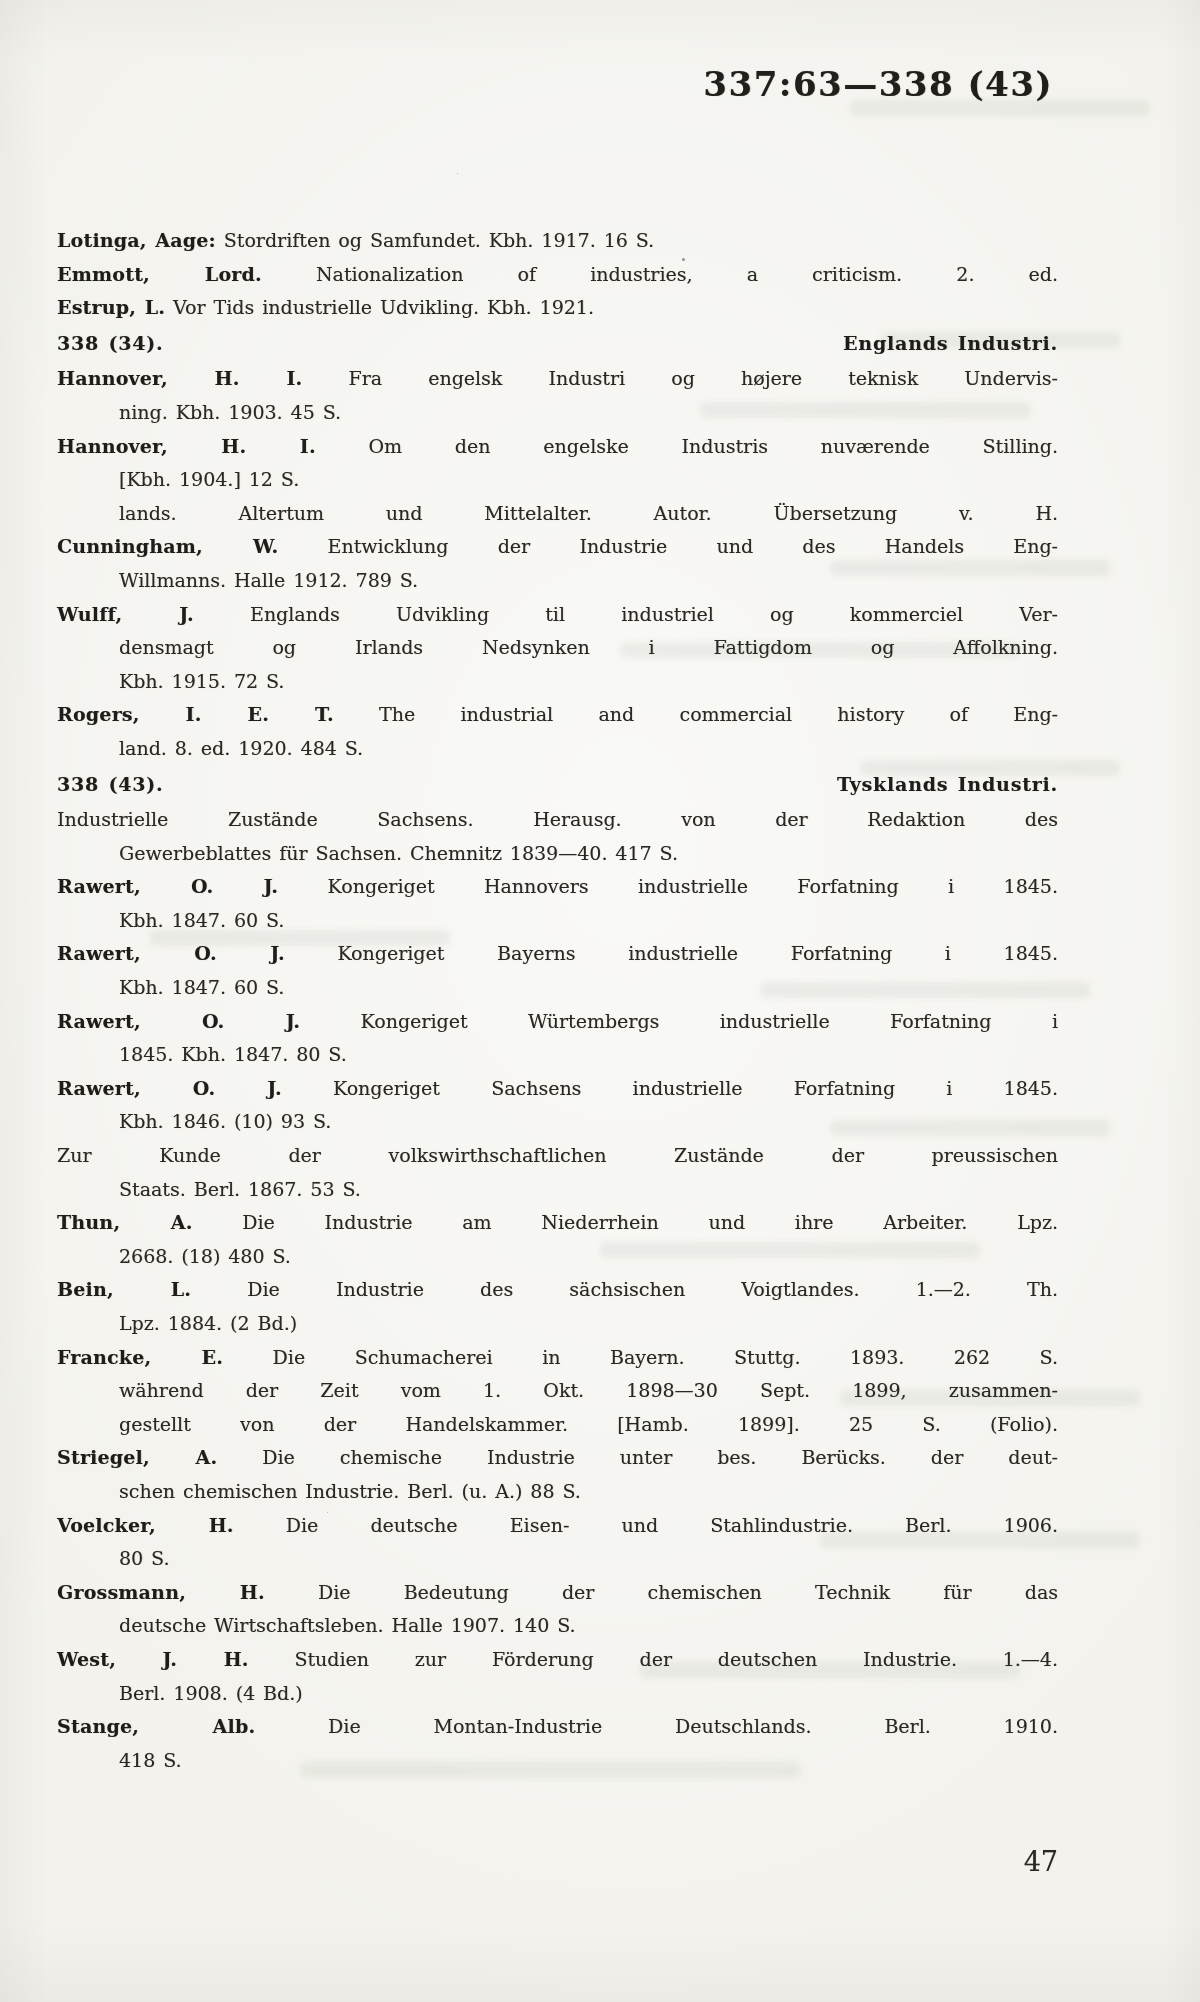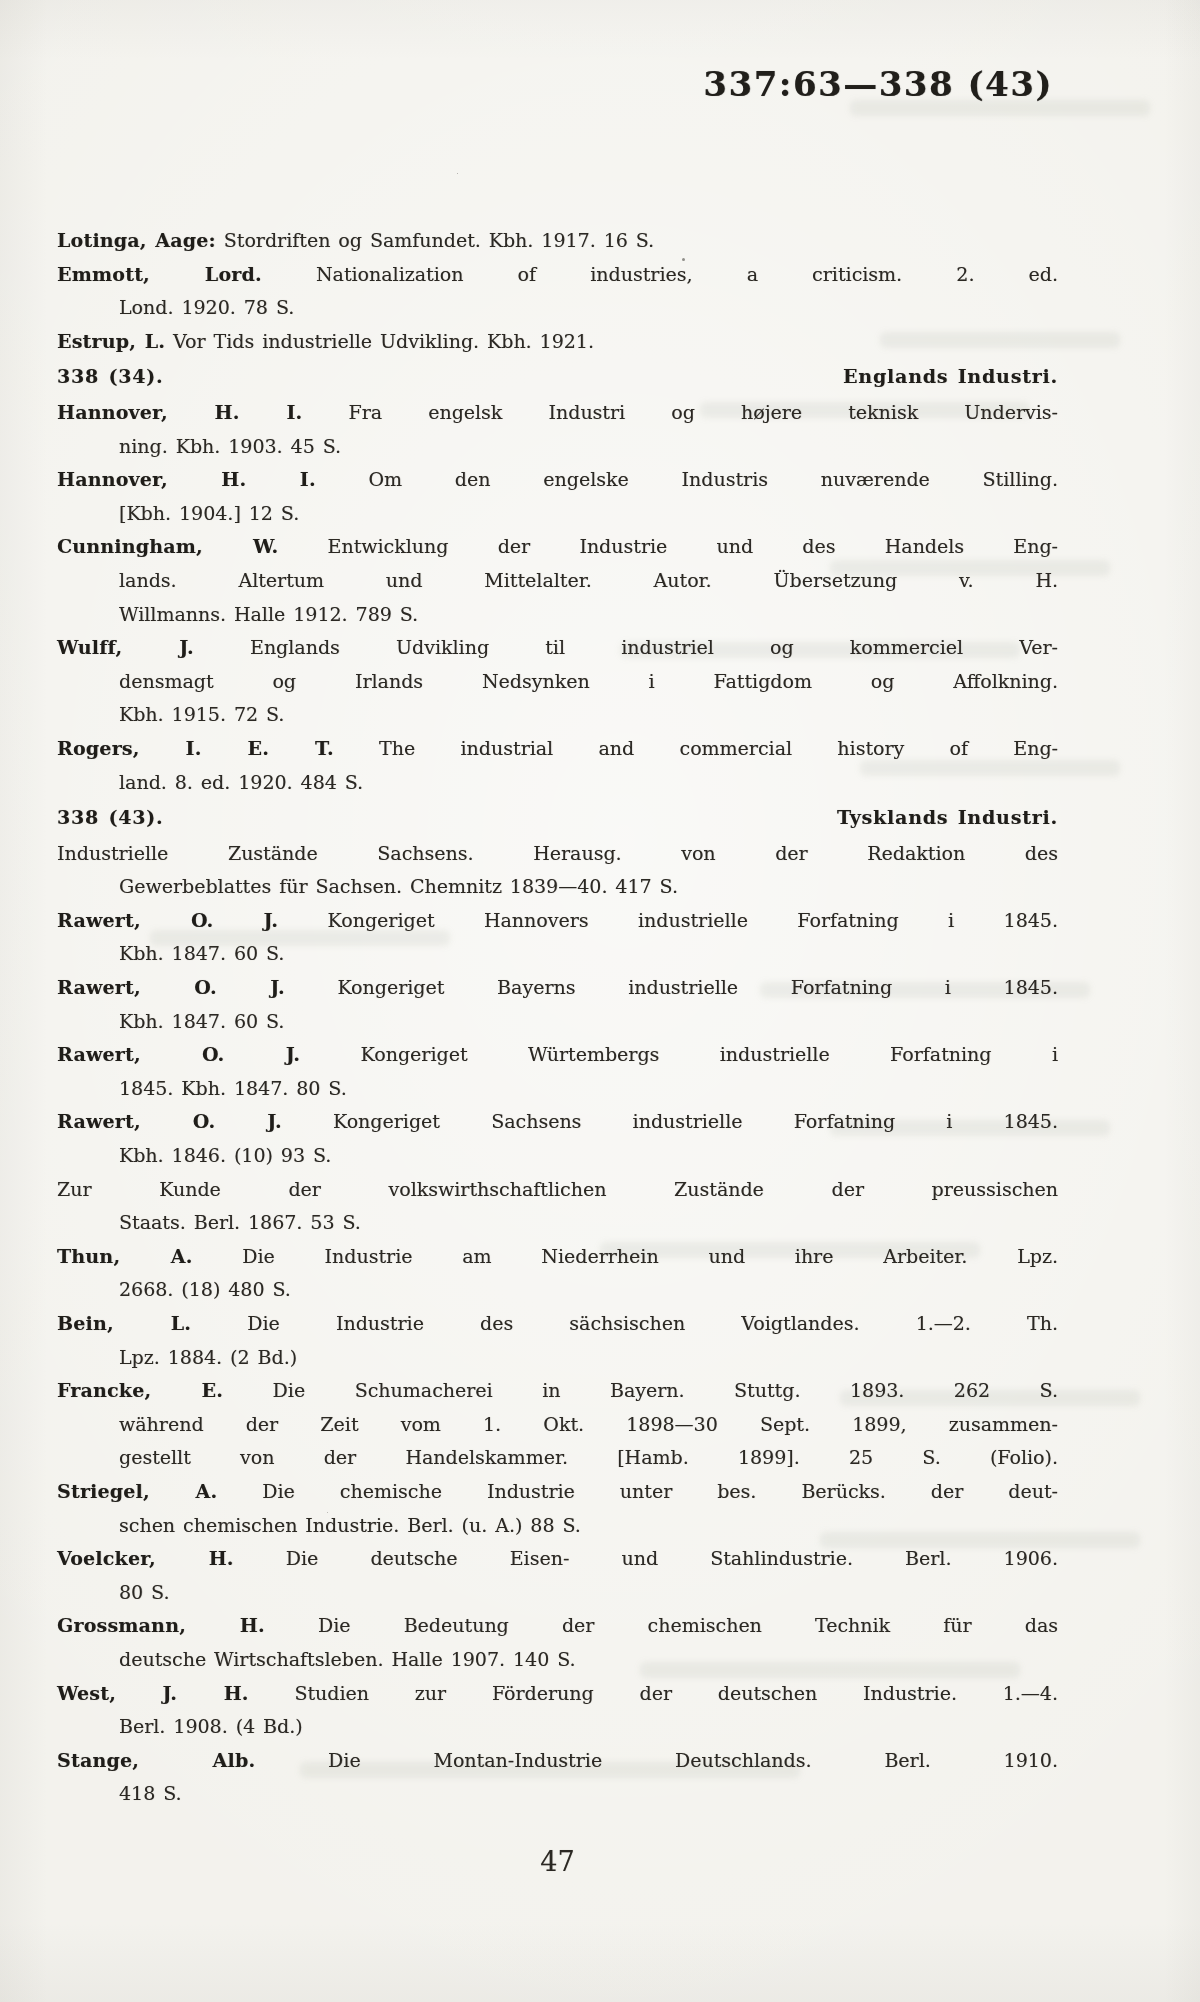--- a/index.html
+++ b/index.html
@@ -35,21 +35,21 @@
   .i1{padding-left:62px;}
   .j{text-align:justify;text-align-last:justify;}
   .sect{
     display:flex;justify-content:space-between;
     font-weight:700;color:#1f1d19;
     margin:2px 0;
   }
   .sect b{letter-spacing:0.8px;}
   .page-number{
     position:absolute;left:57px;top:1846px;width:1001px;
-    text-align:center;font-size:27px;color:#2b2823;
+    text-align:right;font-size:27px;color:#2b2823;
     text-shadow:0.3px 0.3px 0.7px rgba(50,47,42,0.40);
   }
   
   .ghost{
     position:absolute;height:16px;border-radius:6px;
     background:rgba(128,136,116,0.10);
     filter:blur(3px);
     pointer-events:none;
   }
   .speck{
@@ -82,32 +82,31 @@
 <div class="ghost" style="left:820px;top:1532px;width:320px;"></div>
 <div class="ghost" style="left:640px;top:1662px;width:380px;"></div>
 <div class="ghost" style="left:300px;top:1762px;width:500px;"></div>
 <div class="speck" style="left:682px;top:258px;"></div>
 
 <div class="header">337:63—338 (43)</div>
 
 <div class="body-block">
   <div class="ln"><b>Lotinga, Aage:</b><span> Stordriften og Samfundet.  Kbh. 1917.  16 S.</span></div>
   <div class="ln j"><b>Emmott, Lord.</b><span> Nationalization of industries, a criticism. 2. ed.</span></div>
-  <div class="ln i1"><span>Lond. 1920.  78 S.</span></div>
   <div class="ln"><b>Estrup, L.</b><span> Vor Tids industrielle Udvikling.  Kbh. 1921.</span></div>
   <div class="ln sect">
       <b>338 (34).</b>
       <b>Englands Industri.</b>
     </div>
   <div class="ln j"><b>Hannover, H. I.</b><span> Fra engelsk Industri og højere teknisk Undervis-</span></div>
   <div class="ln i1"><span>ning.  Kbh. 1903.  45 S.</span></div>
   <div class="ln j"><b>Hannover, H. I.</b><span> Om den engelske Industris nuværende Stilling.</span></div>
   <div class="ln i1"><span>[Kbh. 1904.]  12 S.</span></div>
+  <div class="ln i1 j"><span>lands. Altertum und Mittelalter. Autor. Übersetzung v. H.</span></div>
   <div class="ln j"><b>Cunningham, W.</b><span> Entwicklung der Industrie und des Handels Eng-</span></div>
-  <div class="ln i1 j"><span>lands. Altertum und Mittelalter. Autor. Übersetzung v. H.</span></div>
   <div class="ln i1"><span>Willmanns.  Halle 1912.  789 S.</span></div>
   <div class="ln j"><b>Wulff, J.</b><span> Englands Udvikling til industriel og kommerciel Ver-</span></div>
   <div class="ln i1 j"><span>densmagt og Irlands Nedsynken i Fattigdom og Affolkning.</span></div>
   <div class="ln i1"><span>Kbh. 1915.  72 S.</span></div>
   <div class="ln j"><b>Rogers, I. E. T.</b><span> The industrial and commercial history of Eng-</span></div>
   <div class="ln i1"><span>land.  8. ed.  1920.  484 S.</span></div>
   <div class="ln sect">
       <b>338 (43).</b>
       <b>Tysklands Industri.</b>
     </div>

